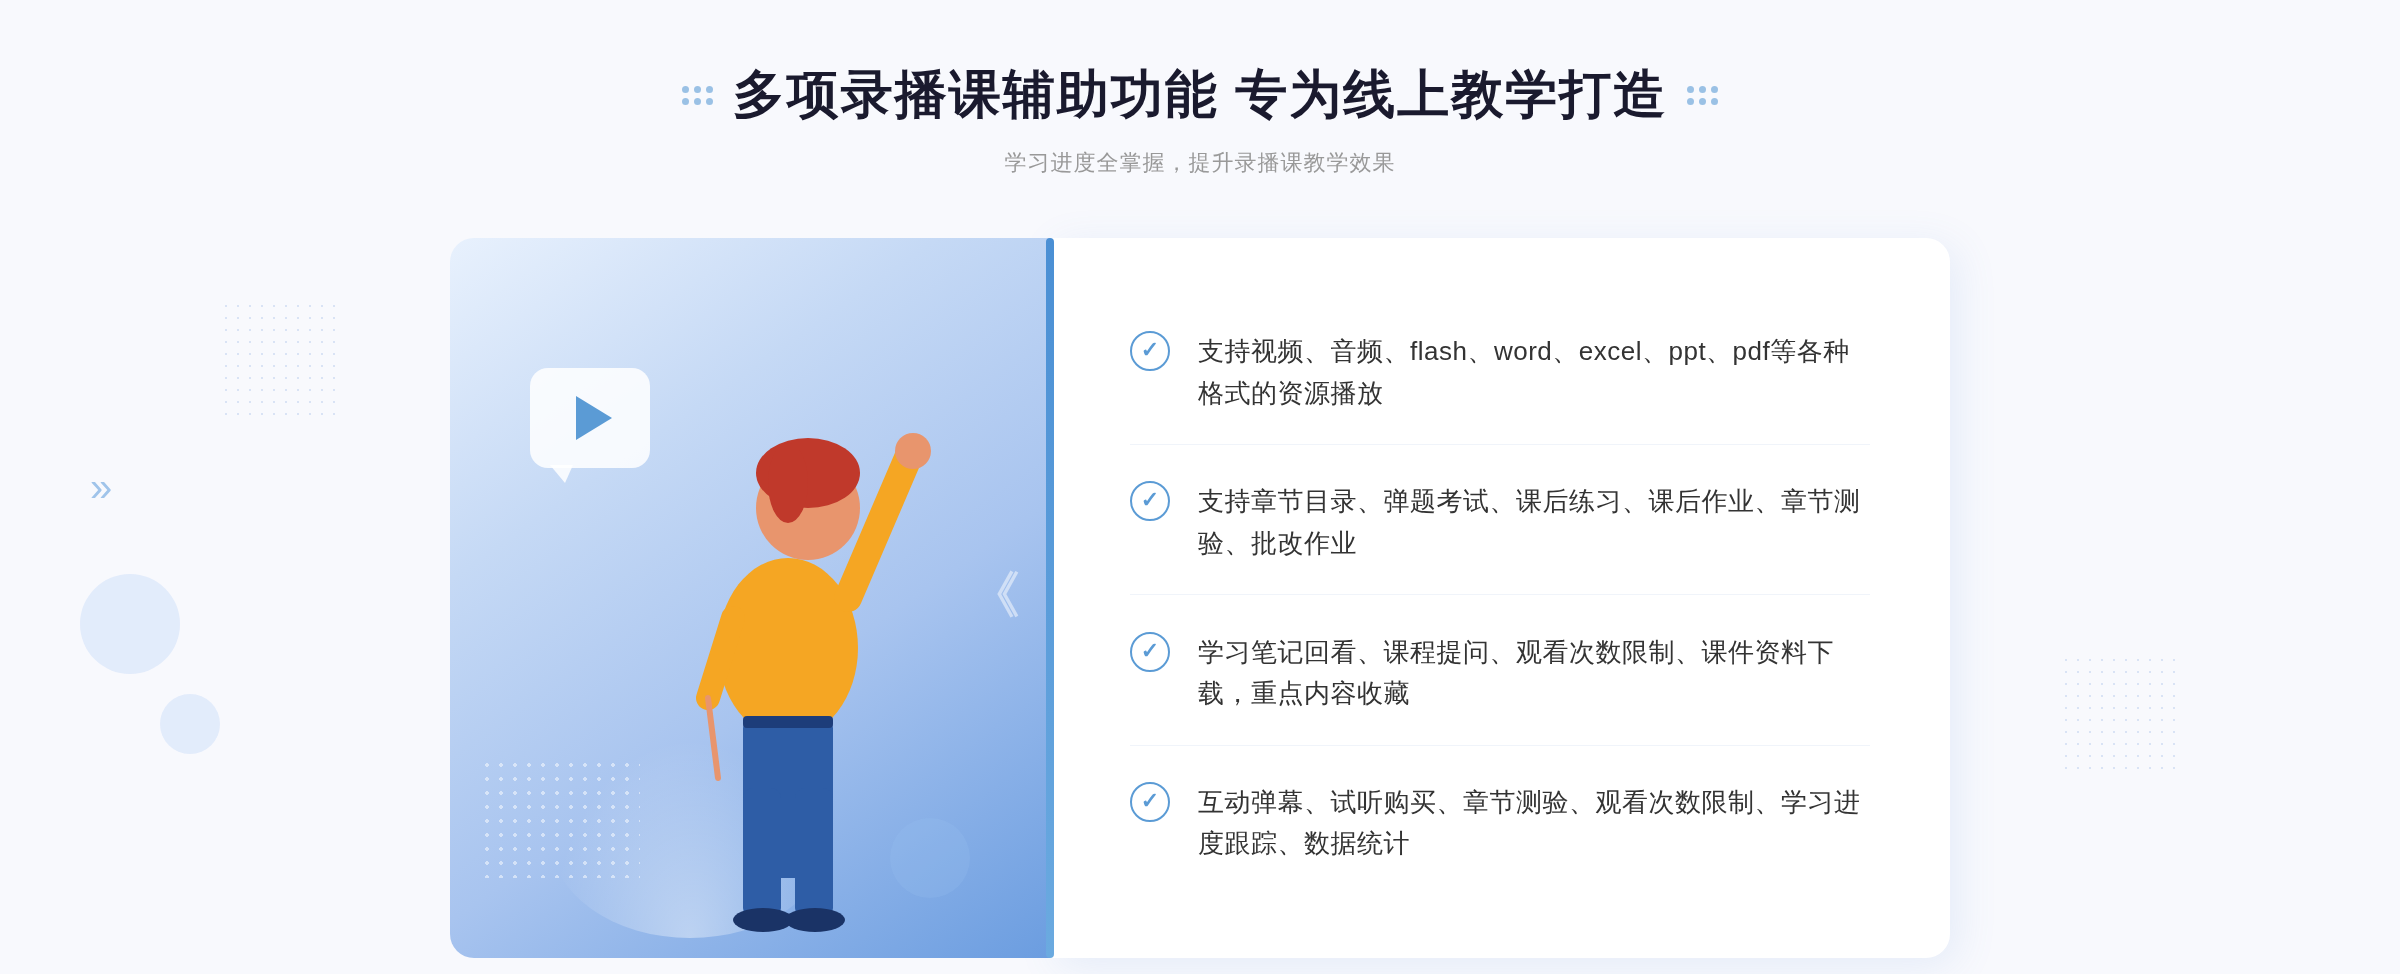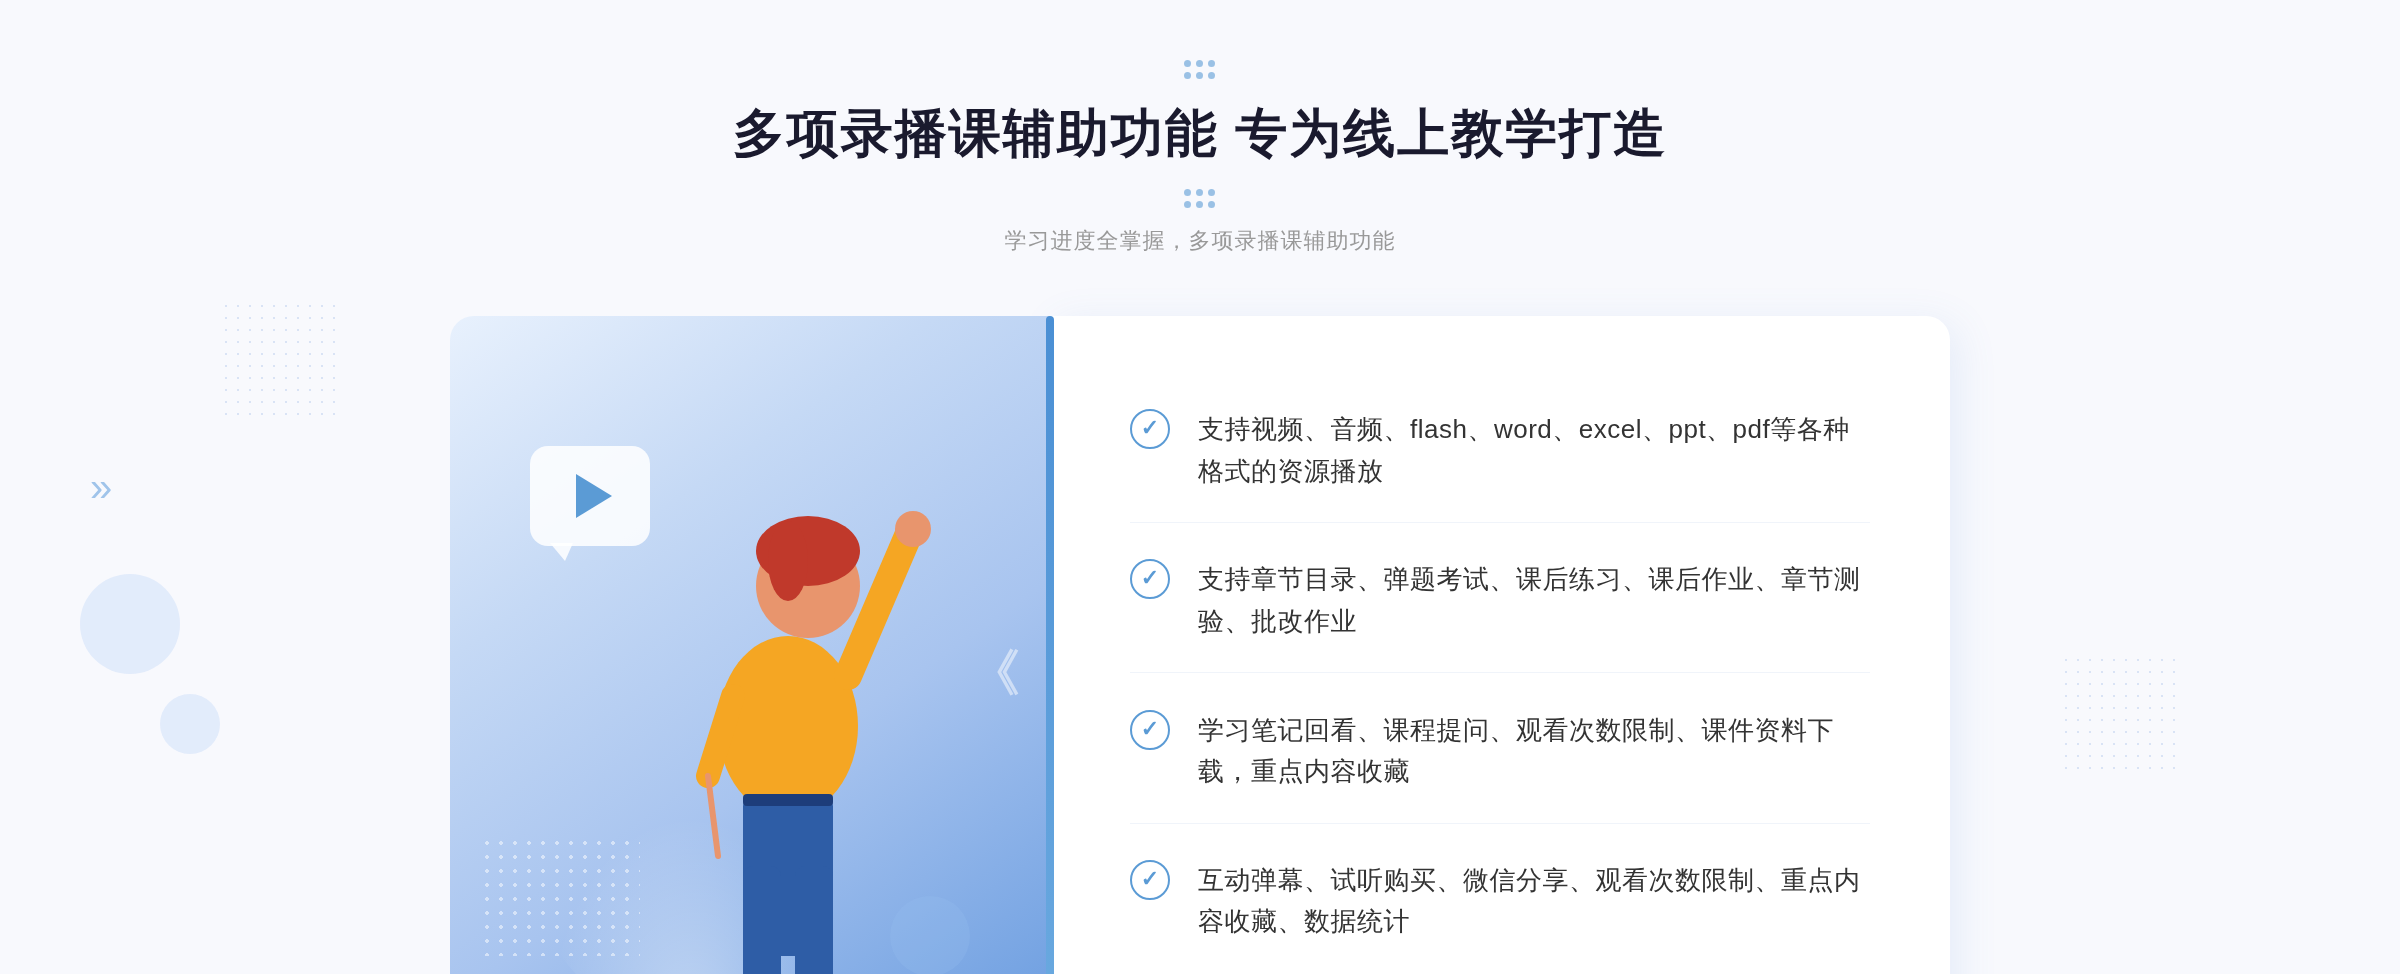--- a/index.html
+++ b/index.html
@@ -86,21 +86,20 @@
       margin-bottom: 60px;
       position: relative;
     }
 
     .title-wrapper {
       display: flex;
       align-items: center;
       justify-content: center;
       gap: 20px;
       margin-bottom: 18px;
-      flex-direction: column;
     }
 
     .title-dots-group {
       display: flex;
       flex-direction: column;
       gap: 5px;
     }
 
     .title-dots-row {
       display: flex;
@@ -334,21 +333,21 @@
           <div class="tdot"></div>
         </div>
         <div class="title-dots-row">
           <div class="tdot"></div>
           <div class="tdot"></div>
           <div class="tdot"></div>
         </div>
       </div>
     </div>
 
-    <p class="subtitle">学习进度全掌握，多项录播课辅助功能</p>
+    <p class="subtitle">学习进度全掌握，提升录播课教学效果</p>
   </div>
 
   <div class="content-area">
 
     <div class="illustration-section">
 
       <div class="play-bubble">
         <div class="play-triangle"></div>
       </div>
 
@@ -412,20 +411,20 @@
         <div class="check-circle">
           <span class="check-mark">✓</span>
         </div>
         <p class="feature-text">学习笔记回看、课程提问、观看次数限制、课件资料下载，重点内容收藏</p>
       </div>
 
       <div class="feature-item">
         <div class="check-circle">
           <span class="check-mark">✓</span>
         </div>
-        <p class="feature-text">互动弹幕、试听购买、微信分享、观看次数限制、重点内容收藏、数据统计</p>
+        <p class="feature-text">互动弹幕、试听购买、章节测验、观看次数限制、学习进度跟踪、数据统计</p>
       </div>
 
     </div>
 
   </div>
 
 </div>
 
 </body></html>

